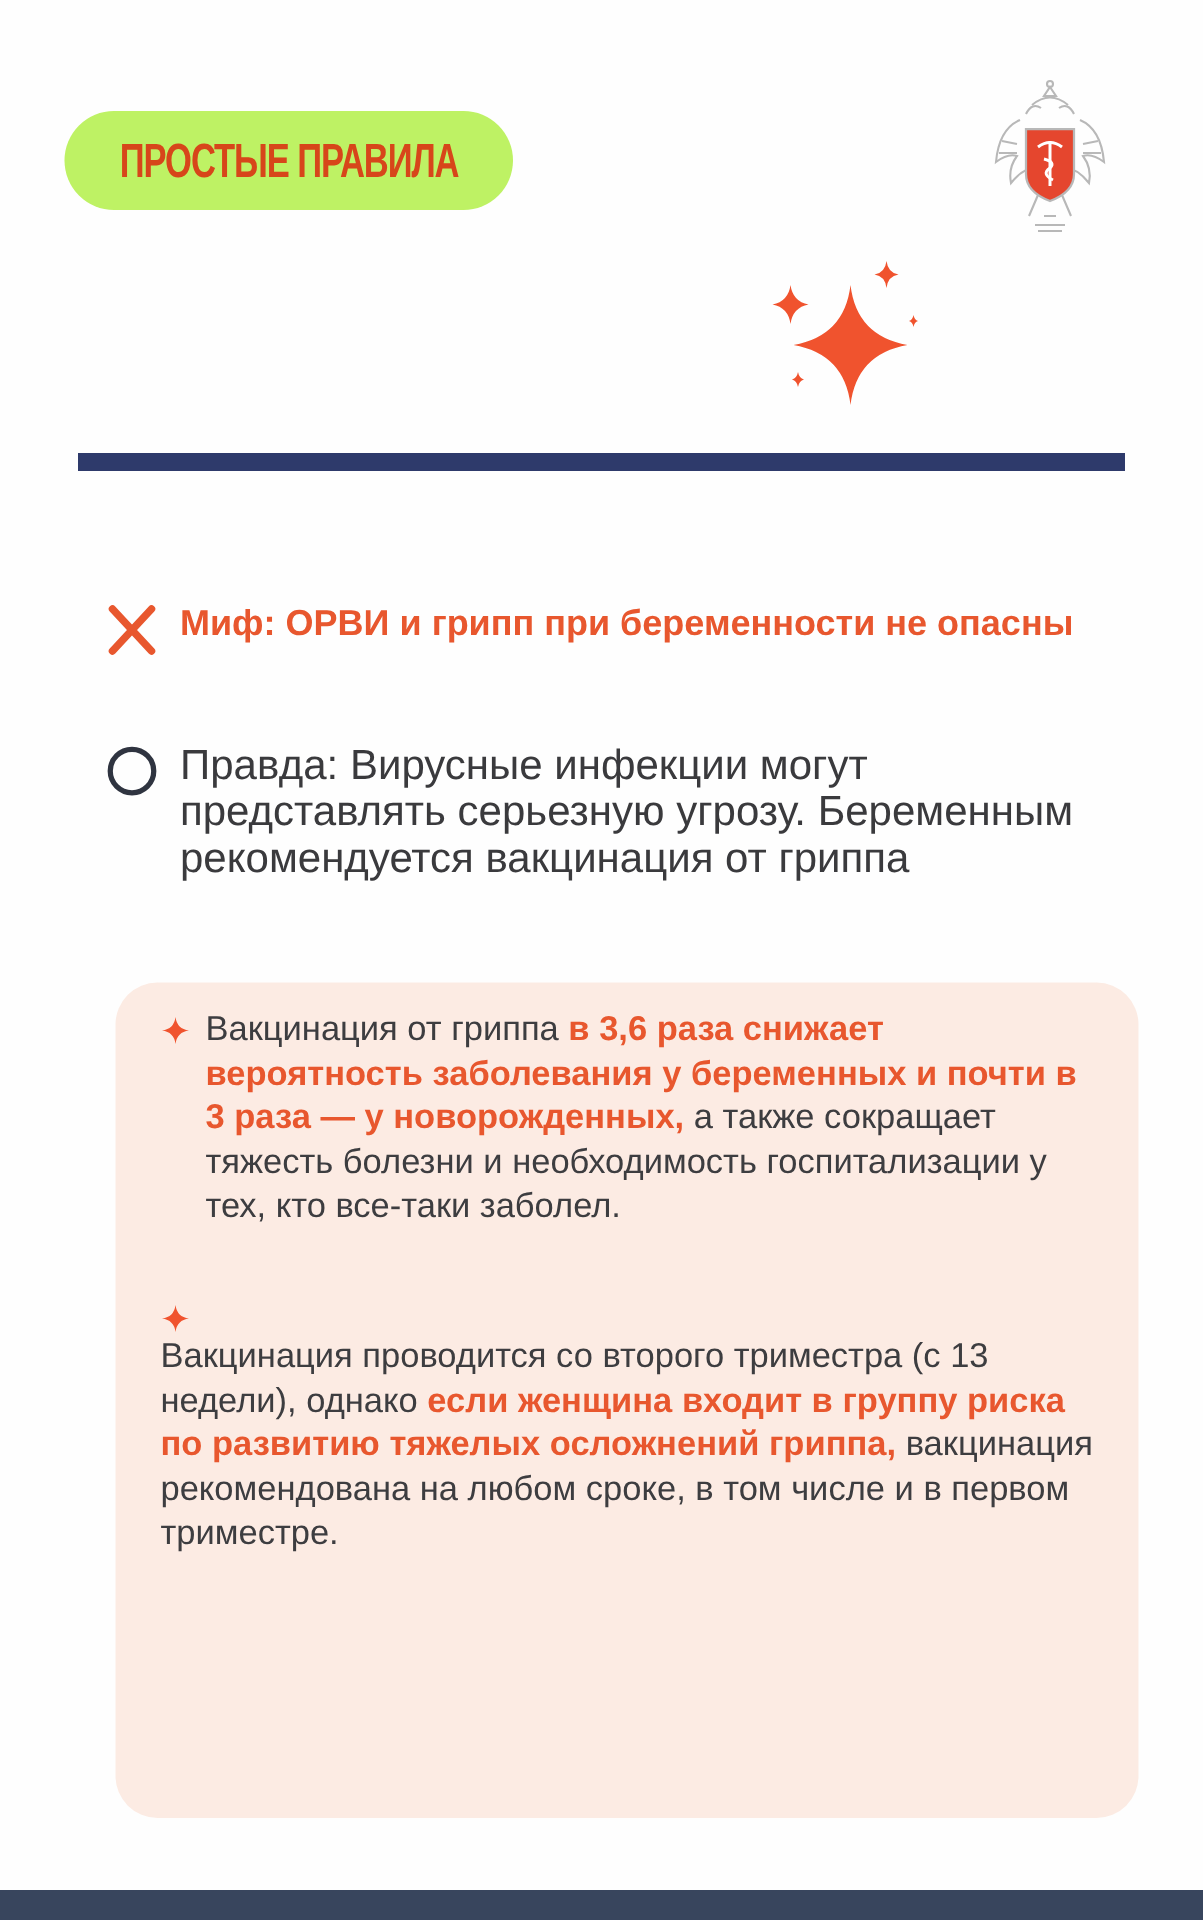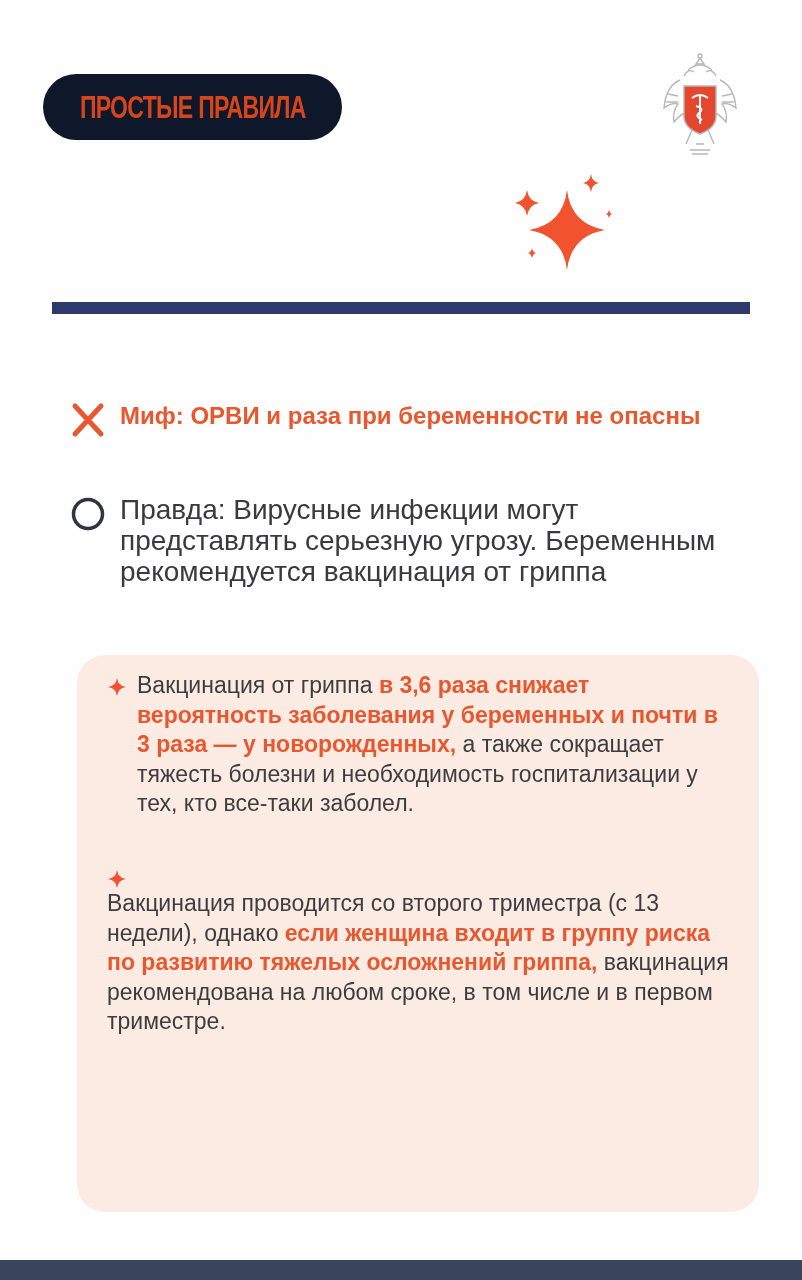--- a/index.html
+++ b/index.html
@@ -1,17 +1,17 @@
 <!DOCTYPE html>
 <html><head>
 <meta charset="utf-8">
 <style>
   html, body { margin:0; padding:0; }
   body { width:802px; height:1280px; background:#fefefe; position:relative; overflow:hidden; font-family:"Liberation Sans", sans-serif; }
-  .badge { position:absolute; left:43px; top:74px; width:299px; height:66px; background:#0f172a; border-radius:33px; display:flex; align-items:center; justify-content:center; }
+  .badge { position:absolute; left:43px; top:74px; width:299px; height:66px; background:#bef264; border-radius:33px; display:flex; align-items:center; justify-content:center; }
   .badge span { color:#d7461a; font-family:"Liberation Sans", sans-serif; font-weight:bold; font-size:32px; letter-spacing:-1px; transform:scaleX(0.72); white-space:nowrap; display:inline-block; }
   .emblem { position:absolute; left:662px; top:50px; width:76px; height:110px; }
   .sparkles { position:absolute; left:505px; top:170px; width:120px; height:110px; }
   .divider { position:absolute; left:52px; top:302px; width:698px; height:12px; background:#2e3a6b; }
   .myth { position:absolute; left:70px; top:400px; right:60px; }
   .row { display:flex; align-items:flex-start; }
   .myth .icon { width:36px; height:36px; margin-right:14px; margin-top:2px; flex-shrink:0; }
   .myth .txt { color:#e8572e; font-weight:bold; font-size:24px; line-height:32px; }
   .truth { position:absolute; left:70px; top:494px; right:60px; }
   .truth .icon { width:36px; height:36px; margin-right:14px; margin-top:2px; flex-shrink:0; }
@@ -58,21 +58,21 @@
     <path d="M27 78 Q27.8 82.2 31 83 Q27.8 83.8 27 88 Q26.2 83.8 23 83 Q26.2 82.2 27 78 Z"></path>
   </g>
 </svg>
 
 <div class="divider"></div>
 
 <div class="myth row">
   <svg class="icon" viewBox="0 0 36 36">
     <path d="M5 4 L31 32 M31 4 L5 32" stroke="#e8572e" stroke-width="5" stroke-linecap="round"></path>
   </svg>
-  <div class="txt">Миф: ОРВИ и раза при беременности не опасны</div>
+  <div class="txt">Миф: ОРВИ и грипп при беременности не опасны</div>
 </div>
 
 <div class="truth row">
   <svg class="icon" viewBox="0 0 36 36">
     <circle cx="18" cy="18" r="14.5" stroke="#2f3440" stroke-width="3.5" fill="none"></circle>
   </svg>
   <div class="txt">Правда: Вирусные инфекции могут представлять серьезную угрозу. Беременным рекомендуется вакцинация от гриппа</div>
 </div>
 
 <div class="card">

